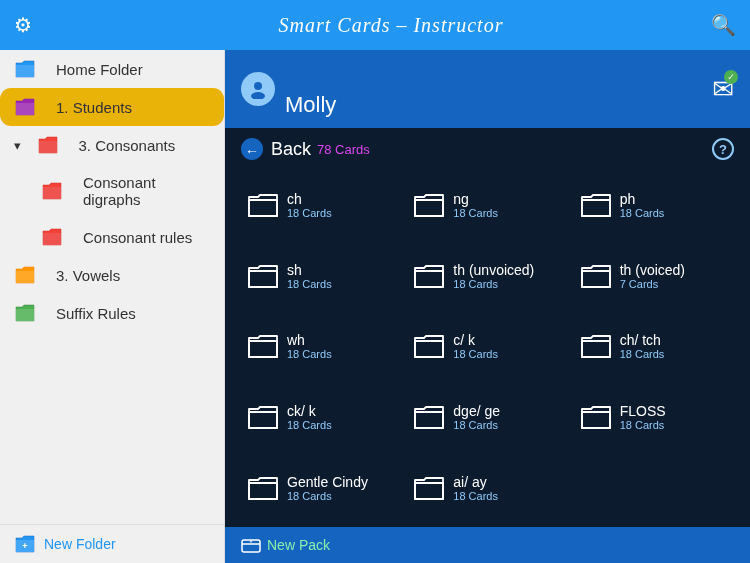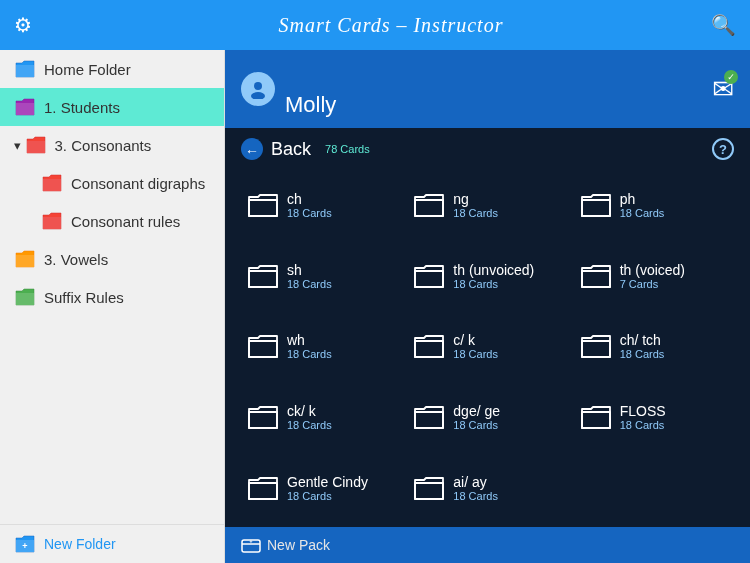--- a/index.html
+++ b/index.html
@@ -55,23 +55,25 @@
       flex: 1;
       overflow-y: auto;
     }
     .sidebar-item {
       display: flex;
       align-items: center;
       padding: 10px 14px;
       cursor: pointer;
       font-size: 15px;
       color: #333;
+      gap: 12px;
     }
     .sidebar-item.active {
-      background: #5eead4;
+      background: #eab308;
+      border-radius: 11px;
     }
     .sidebar-item.indent {
       padding-left: 41px;
       align-items: center;
     }
     .sidebar-chevron {
       margin-right: 4px;
       font-size: 13px;
     }
     .sidebar-footer {
@@ -214,21 +216,21 @@
       font-size: 11px;
     }
 
     
     .main-footer {
       background: #1565C0;
       padding: 10px 16px;
       display: flex;
       align-items: center;
       cursor: pointer;
-      color: #e5e5e5;
+      color: #86efac;
       font-size: 14px;
     }
 
     
     .folder-svg {
       width: 32px;
       height: 26px;
       margin-right: 8px;
       flex-shrink: 0;
     }
@@ -339,21 +341,21 @@
         <div class="mail-badge">
           <span class="mail-badge-check">✓</span>
         </div>
       </div>
     </div>
 
     <div class="back-bar">
       <div class="back-btn">
         <div class="back-circle">←</div>
         <span>Back</span>
-        <span style="color:#5eead4; font-size:11px; margin-left:14px;">78 Cards</span>
+        <span style="color:#d946ef; font-size:13px; margin-left:6px;">78 Cards</span>
       </div>
       <div class="help-icon">
         <span>?</span>
       </div>
     </div>
 
     <div class="grid" id="cards-grid">
     <div class="grid-item">
     <svg class="folder-svg" viewBox="0 0 32 26">
       <path d="M2,5 L11,5 L13,3 L30,3 L30,24 L2,24 Z" fill="none" stroke="white" stroke-width="1.8" stroke-linejoin="round"></path>

